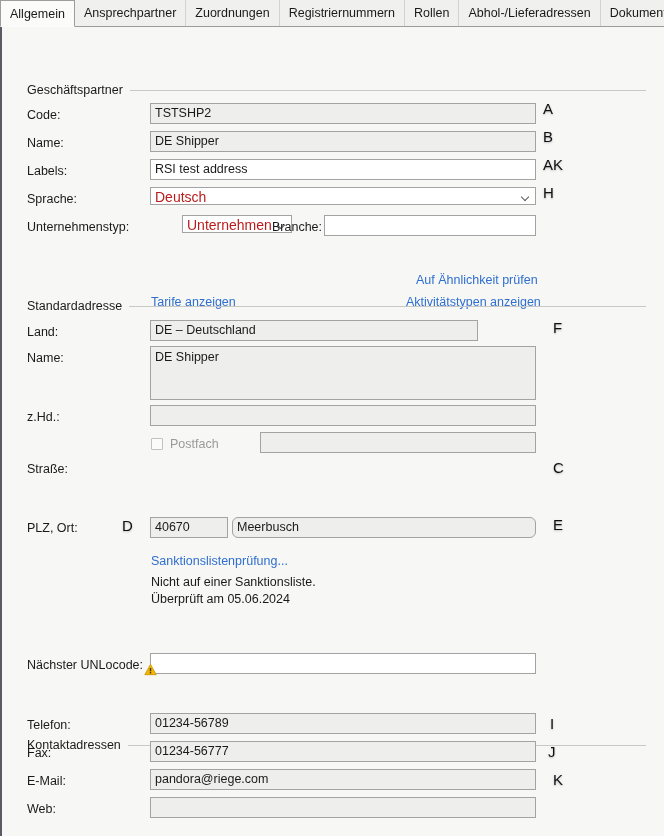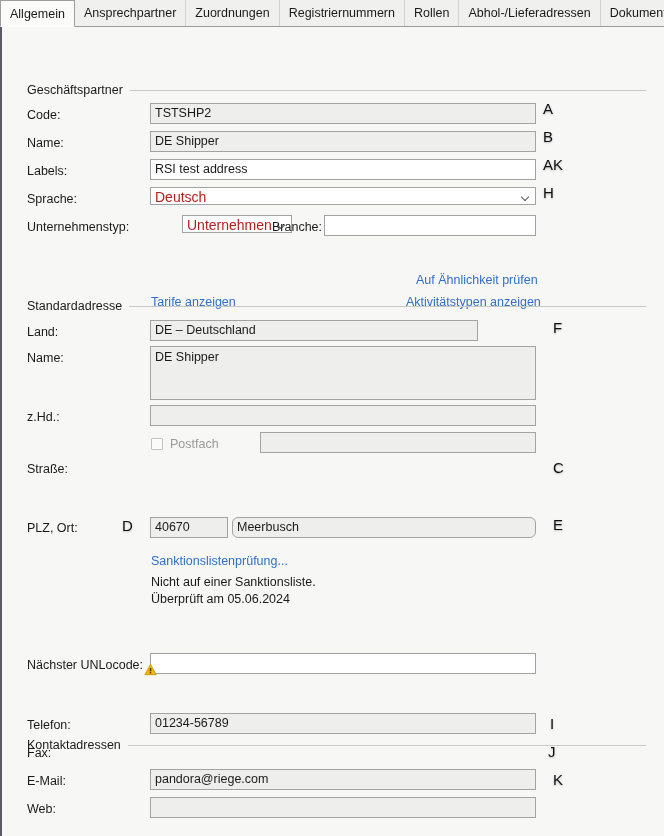--- a/index.html
+++ b/index.html
@@ -296,20 +296,21 @@
   <div class="group" style="top:696px;margin-top:15px;">
     <span>Kontaktadressen</span>
     <span class="rule"></span>
   </div>
 
   <div class="lbl" style="top:691px;">Telefon:</div>
   <div class="fld" style="left:148px; top:686px; width:386px;">01234-56789</div>
   <div class="marker" style="left:548px; top:688px;">I</div>
 
   <div class="lbl" style="top:719px;">Fax:</div>
+  <div class="fld" style="left:148px; top:714px; width:386px;">01234-56777</div>
   <div class="marker" style="left:546px; top:716px;">J</div>
 
   <div class="lbl" style="top:747px;">E-Mail:</div>
   <div class="fld" style="left:148px; top:742px; width:386px;">pandora@riege.com</div>
   <div class="marker" style="left:551px; top:744px;">K</div>
 
   <div class="lbl" style="top:775px;">Web:</div>
   <div class="fld" style="left:148px; top:770px; width:386px;"></div>
 
 </div>

